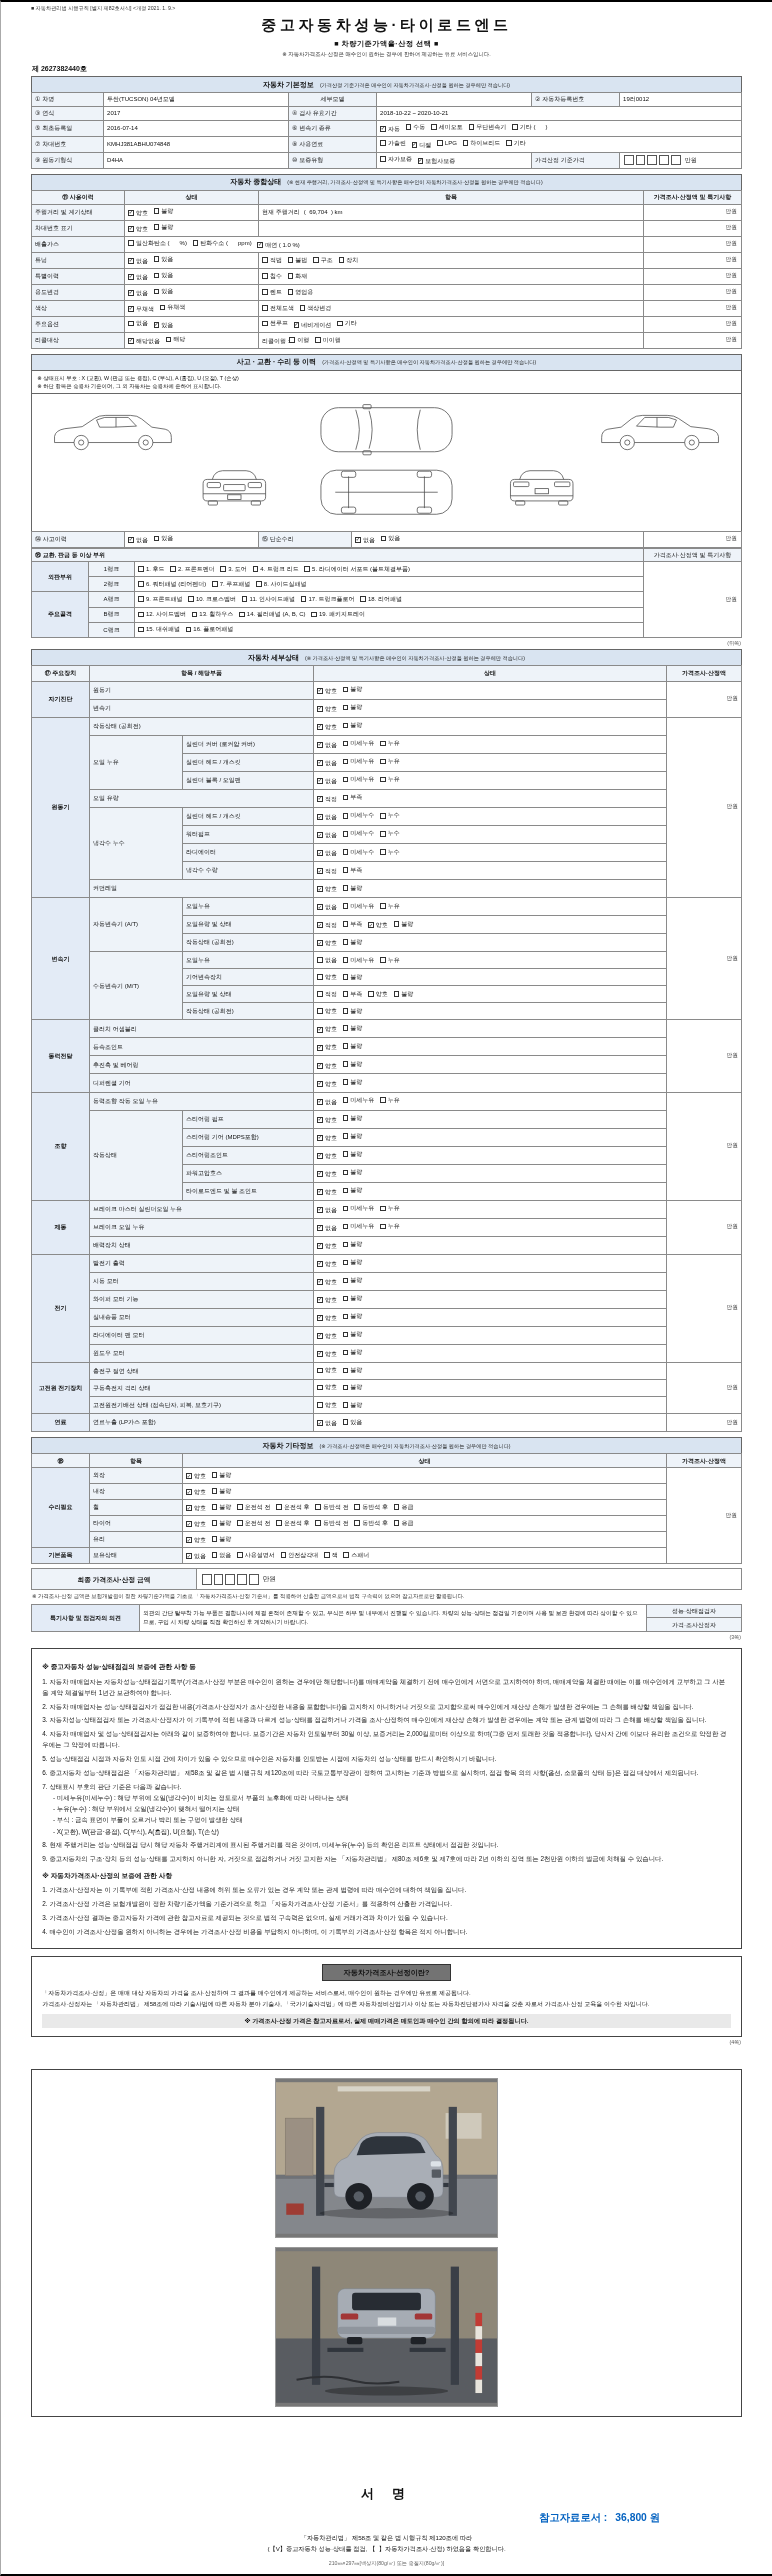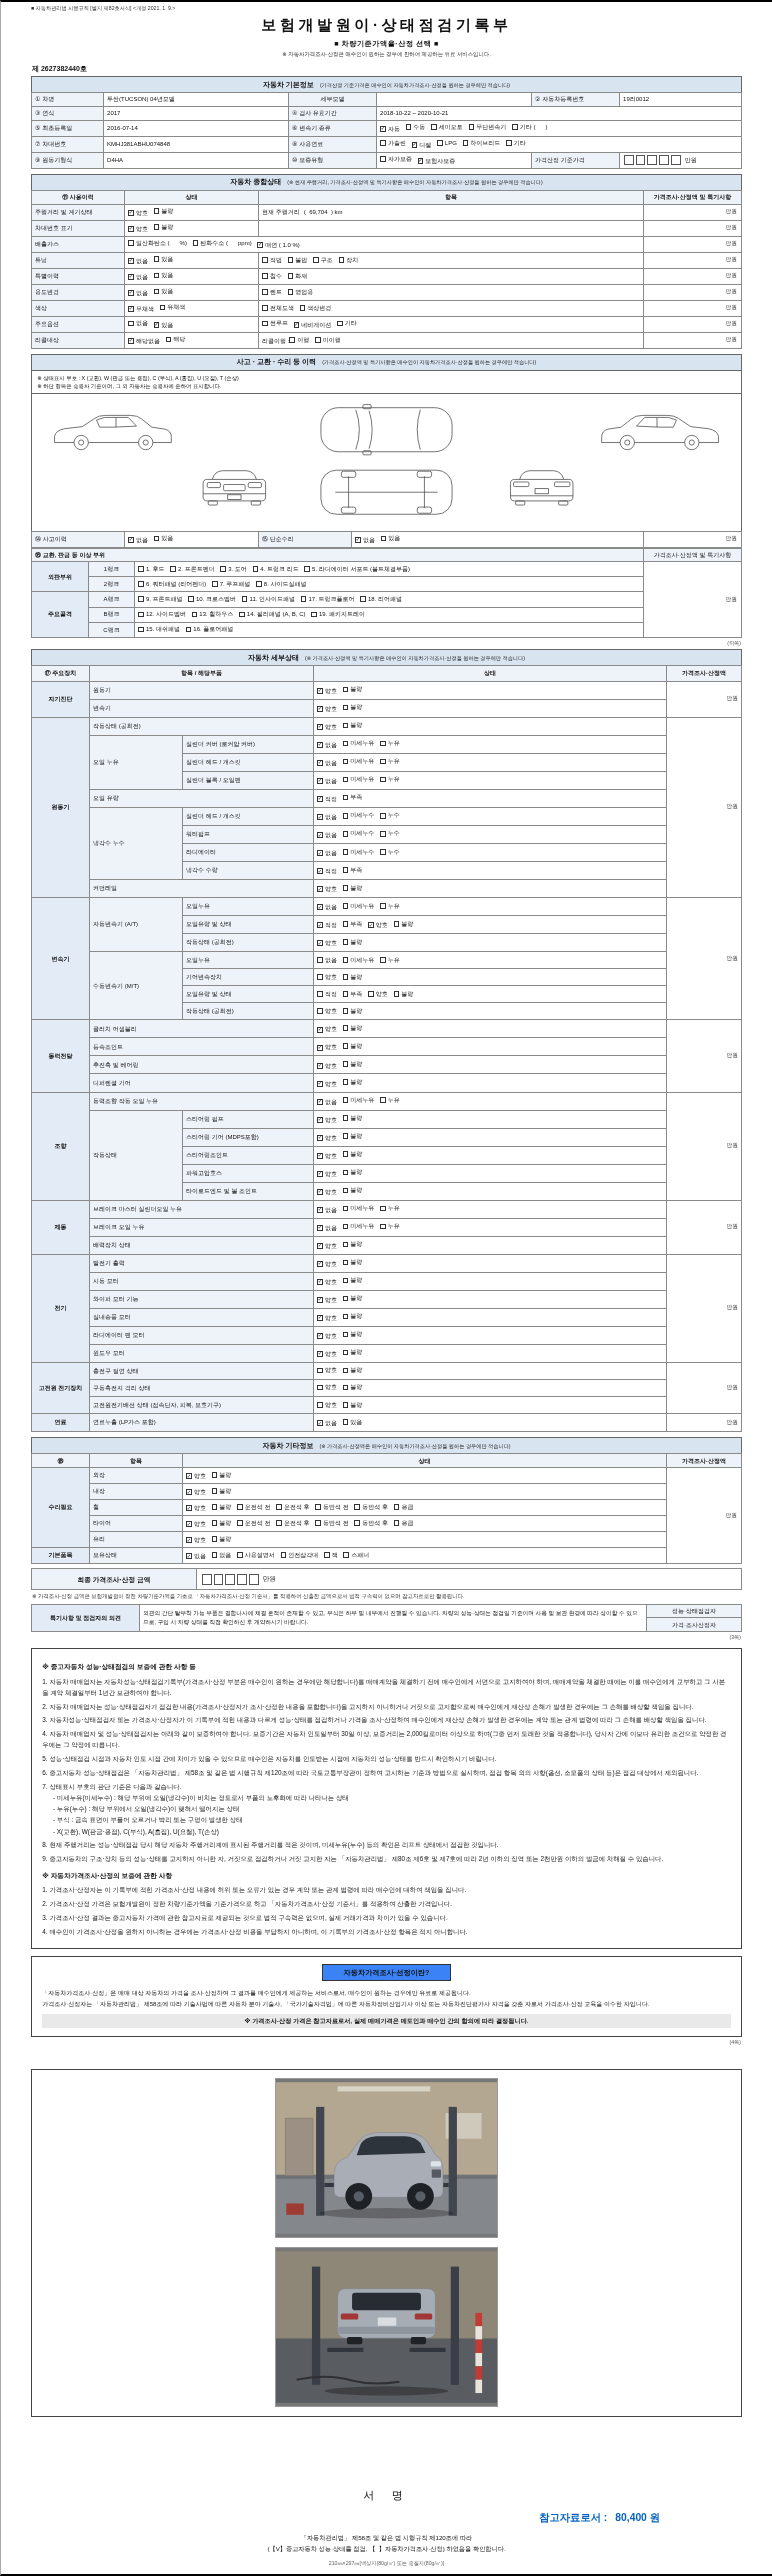--- a/index.html
+++ b/index.html
@@ -33,42 +33,42 @@
   .marker{text-align:right;font-size:5.2px;color:#555;padding:2.1px 1px 0 0;}
   .legend{border:0.5px solid #666;border-bottom:none;padding:2.6px 5.2px;font-size:5.4px;background:#fff;line-height:1.6;}
   .diagram{border:0.5px solid #666;border-bottom:none;padding:2.1px 0;background:#fff;}
   .note-line{font-size:5.4px;color:#333;margin:2.6px 1px 0 1px;}
   .notice-box{border:0.6px solid #444;margin-top:7.2px;}
   .notice-head{background:#d9e4f1;border-bottom:0.5px solid #666;text-align:center;font-weight:bold;font-size:7.2px;padding:3.6px;letter-spacing:2.1px;}
   .notice-body{padding:6.2px 10.3px 8.2px 10.3px;font-size:6.4px;line-height:1.75;}
   .nsub{font-weight:bold;margin:5.2px 0 3.1px 0;font-size:6.7px;}
   .nitem{margin:2.6px 0;white-space:pre-wrap;}
   .pricing{margin-top:7.2px;border:0.6px solid #444;padding:7.2px 10.3px 8.2px 10.3px;text-align:center;background:#fff;}
-  .pill{display:inline-block;border:0.8px solid #333;padding:2.6px 20.6px;font-weight:bold;font-size:7.2px;margin-bottom:5.2px;background:#3b82f6;}
+  .pill{display:inline-block;border:0.8px solid #333;padding:2.6px 20.6px;font-weight:bold;font-size:7.2px;margin-bottom:5.2px;background:#737373;}
   .pline{font-size:6px;margin:2.1px 0;text-align:left;line-height:1.6;}
   .phigh{background:#e9e9e9;font-weight:bold;padding:2.1px 4.1px;margin-top:4.6px;font-size:6.2px;}
   .photo-sect{margin-top:23px;border:0.6px solid #444;}
   .photo-area{padding:8.2px;display:flex;flex-direction:column;align-items:center;gap:9.3px;background:#fff;}
   .photo{width:223px;height:160px;border:0.5px solid #999;box-sizing:border-box;background:#777;}
   .photo svg{display:block;width:100%;height:100%;}
   .bottom{position:absolute;left:0;right:0;bottom:7.2px;padding:0 30px;}
-  .sign-title{text-align:center;font-weight:normal;font-size:11px;letter-spacing:7.2px;}
+  .sign-title{text-align:center;font-weight:bold;font-size:13px;letter-spacing:7.2px;}
   .premium{text-align:right;padding-right:82px;color:#0563c1;font-weight:bold;font-size:10.3px;margin-top:8.2px;}
   .premium .pval{margin-left:5.2px;}
   .footer-lines{text-align:center;font-size:6.2px;margin-top:7.2px;line-height:1.8;}
   .form-footer{text-align:center;font-size:5.2px;color:#666;margin-top:5.2px;}
 </style>
 </head>
 <body>
 
 <div class="page">
   <div class="inner">
 
     <div class="form-ref">■ 자동차관리법 시행규칙 [별지 제82호서식] &lt;개정 2021. 1. 9.&gt;</div>
-    <div class="doc-title">보험개발원이·상태점검기록부</div>
+    <div class="doc-title">중고자동차성능·타이로드엔드</div>
     <div class="doc-subtitle">■ 차량기준가액을·산정 선택 ■</div>
     <div class="doc-note">※ 자동차가격조사·산정은 매수인이 원하는 경우에 한하여 제공하는 유료 서비스입니다.</div>
     <div class="doc-no">제 2627382440호</div>
 
     <div class="band">
       <span class="band-title">자동차 기본정보</span>
       <span class="band-note">(가격산정 기준가격은 매수인이 자동차가격조사·산정을 원하는 경우에만 적습니다)</span>
     </div>
     <table class="frm">
       <colgroup>
@@ -1310,21 +1310,21 @@
         </div>
       </div>
     </div>
 
   </div>
 
   <div class="bottom">
     <div class="sign-title">서 명</div>
     <div class="premium">
       <span>참고자료로서 :</span>
-      <span class="pval">80,400 원</span>
+      <span class="pval">36,800 원</span>
     </div>
     <div class="footer-lines">
       <div>「자동차관리법」 제58조 및 같은 법 시행규칙 제120조에 따라</div>
       <div>(【V】중고자동차 성능·상태를 점검, 【&nbsp;&nbsp;】자동차가격조사·산정) 하였음을 확인합니다.</div>
     </div>
     <div class="form-footer">210㎜×297㎜[백상지(80g/㎡) 또는 중질지(80g/㎡)]</div>
   </div>
 </div>
 
 

